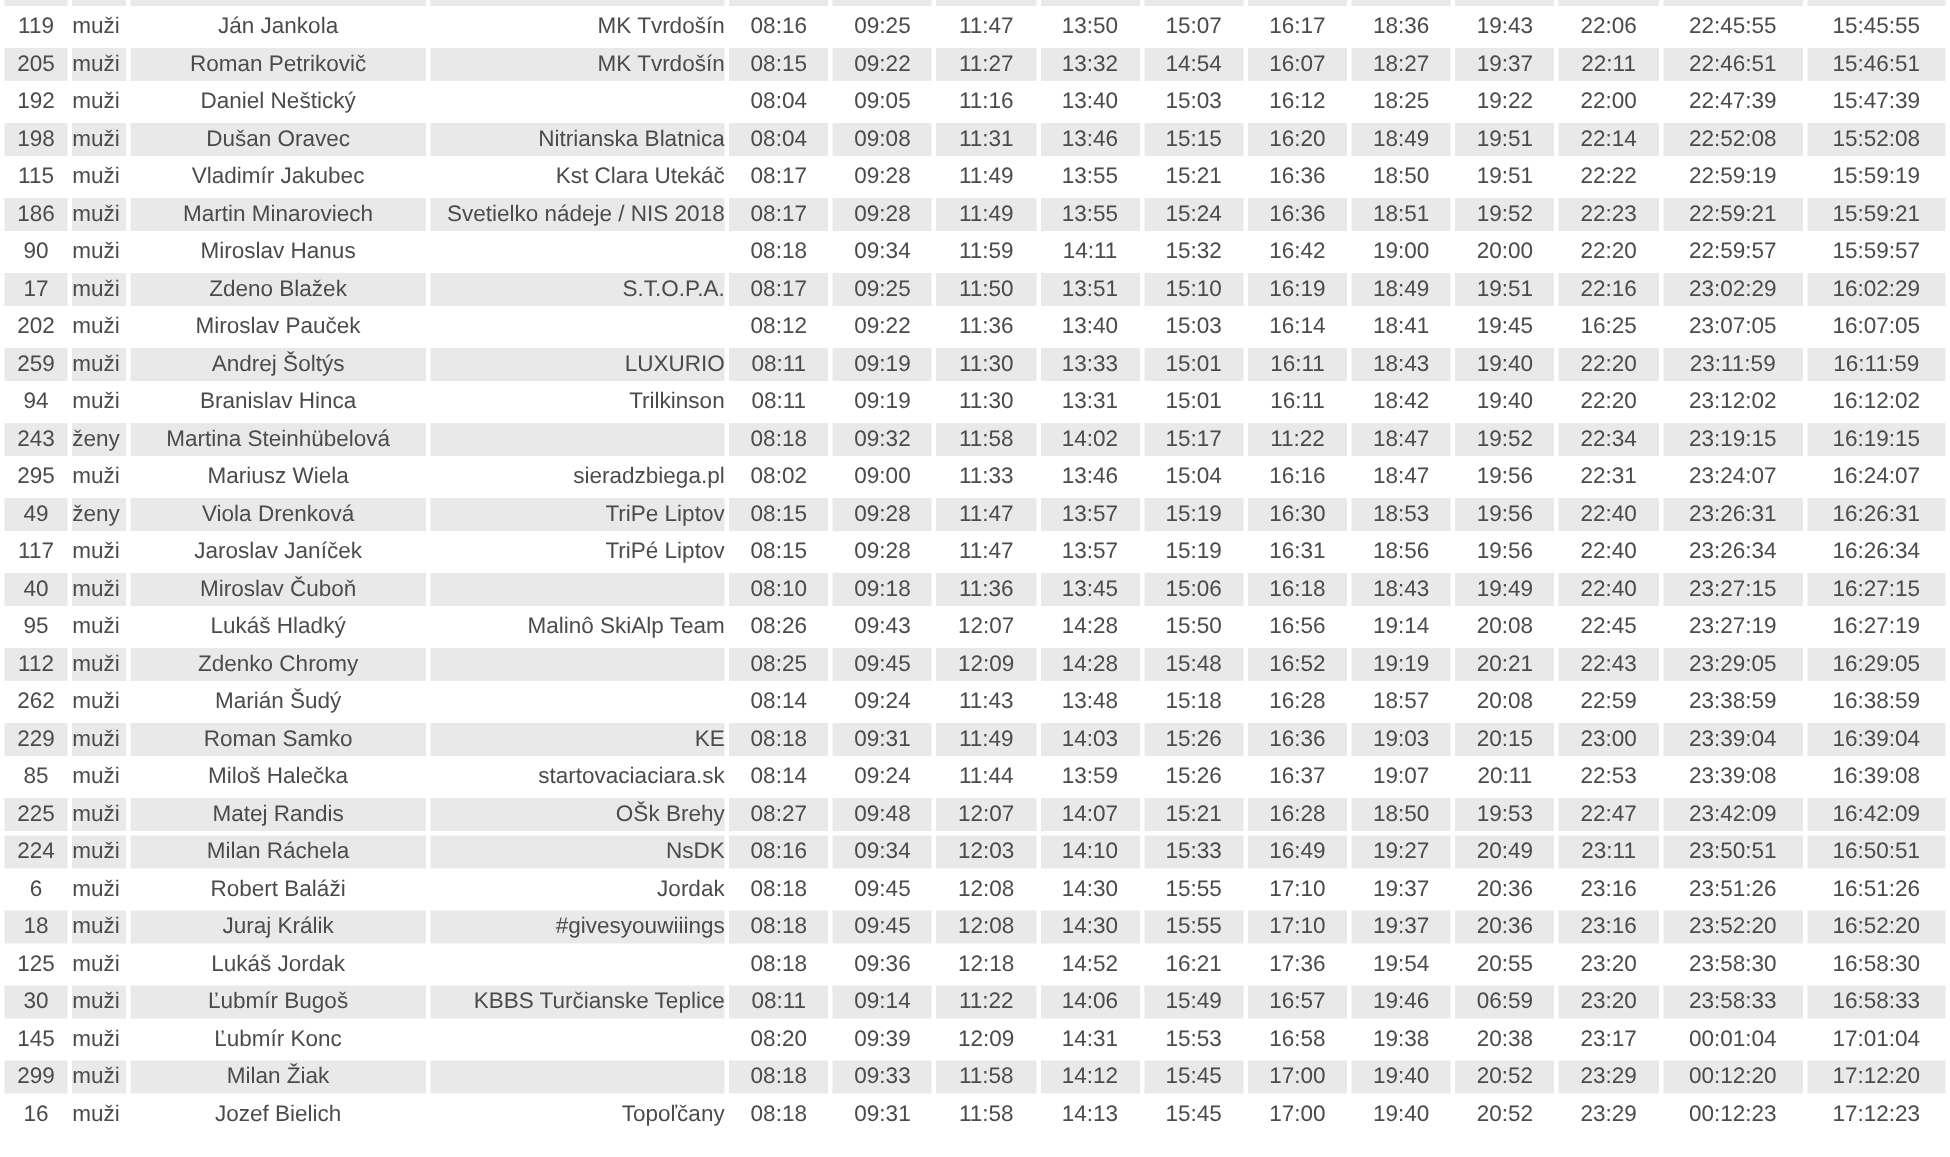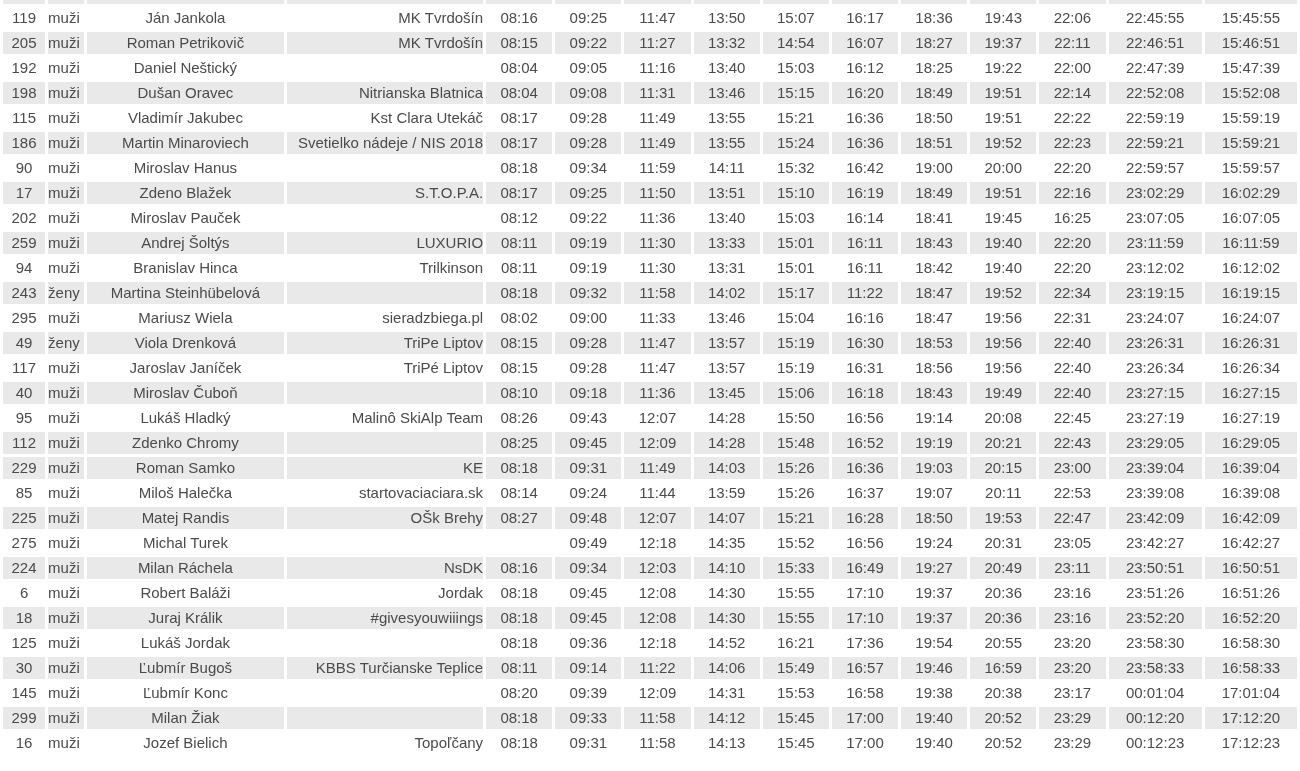--- a/index.html
+++ b/index.html
@@ -384,20 +384,37 @@
           <td class="c-time">12:09</td>
           <td class="c-time">14:28</td>
           <td class="c-time">15:48</td>
           <td class="c-time">16:52</td>
           <td class="c-time">19:19</td>
           <td class="c-time">20:21</td>
           <td class="c-time">22:43</td>
           <td class="c-time">23:29:05</td>
           <td class="c-time">16:29:05</td>
         </tr>
+        <tr>
+          <td class="c-bib">262</td>
+          <td class="c-cat">muži</td>
+          <td class="c-name">Marián Šudý</td>
+          <td class="c-club"></td>
+          <td class="c-time">08:14</td>
+          <td class="c-time">09:24</td>
+          <td class="c-time">11:43</td>
+          <td class="c-time">13:48</td>
+          <td class="c-time">15:18</td>
+          <td class="c-time">16:28</td>
+          <td class="c-time">18:57</td>
+          <td class="c-time">20:08</td>
+          <td class="c-time">22:59</td>
+          <td class="c-time">23:38:59</td>
+          <td class="c-time">16:38:59</td>
+        </tr>
         <tr class="stripe">
           <td class="c-bib">229</td>
           <td class="c-cat">muži</td>
           <td class="c-name">Roman Samko</td>
           <td class="c-club">KE</td>
           <td class="c-time">08:18</td>
           <td class="c-time">09:31</td>
           <td class="c-time">11:49</td>
           <td class="c-time">14:03</td>
           <td class="c-time">15:26</td>
@@ -435,37 +452,20 @@
           <td class="c-time">12:07</td>
           <td class="c-time">14:07</td>
           <td class="c-time">15:21</td>
           <td class="c-time">16:28</td>
           <td class="c-time">18:50</td>
           <td class="c-time">19:53</td>
           <td class="c-time">22:47</td>
           <td class="c-time">23:42:09</td>
           <td class="c-time">16:42:09</td>
         </tr>
-        <tr>
-          <td class="c-bib">275</td>
-          <td class="c-cat">muži</td>
-          <td class="c-name">Michal Turek</td>
-          <td class="c-club"></td>
-          <td class="c-time"></td>
-          <td class="c-time">09:49</td>
-          <td class="c-time">12:18</td>
-          <td class="c-time">14:35</td>
-          <td class="c-time">15:52</td>
-          <td class="c-time">16:56</td>
-          <td class="c-time">19:24</td>
-          <td class="c-time">20:31</td>
-          <td class="c-time">23:05</td>
-          <td class="c-time">23:42:27</td>
-          <td class="c-time">16:42:27</td>
-        </tr>
         <tr class="stripe">
           <td class="c-bib">224</td>
           <td class="c-cat">muži</td>
           <td class="c-name">Milan Ráchela</td>
           <td class="c-club">NsDK</td>
           <td class="c-time">08:16</td>
           <td class="c-time">09:34</td>
           <td class="c-time">12:03</td>
           <td class="c-time">14:10</td>
           <td class="c-time">15:33</td>
@@ -532,21 +532,21 @@
           <td class="c-cat">muži</td>
           <td class="c-name">Ľubmír Bugoš</td>
           <td class="c-club">KBBS Turčianske Teplice</td>
           <td class="c-time">08:11</td>
           <td class="c-time">09:14</td>
           <td class="c-time">11:22</td>
           <td class="c-time">14:06</td>
           <td class="c-time">15:49</td>
           <td class="c-time">16:57</td>
           <td class="c-time">19:46</td>
-          <td class="c-time">16:59</td>
+          <td class="c-time">06:59</td>
           <td class="c-time">23:20</td>
           <td class="c-time">23:58:33</td>
           <td class="c-time">16:58:33</td>
         </tr>
         <tr>
           <td class="c-bib">145</td>
           <td class="c-cat">muži</td>
           <td class="c-name">Ľubmír Konc</td>
           <td class="c-club"></td>
           <td class="c-time">08:20</td>

